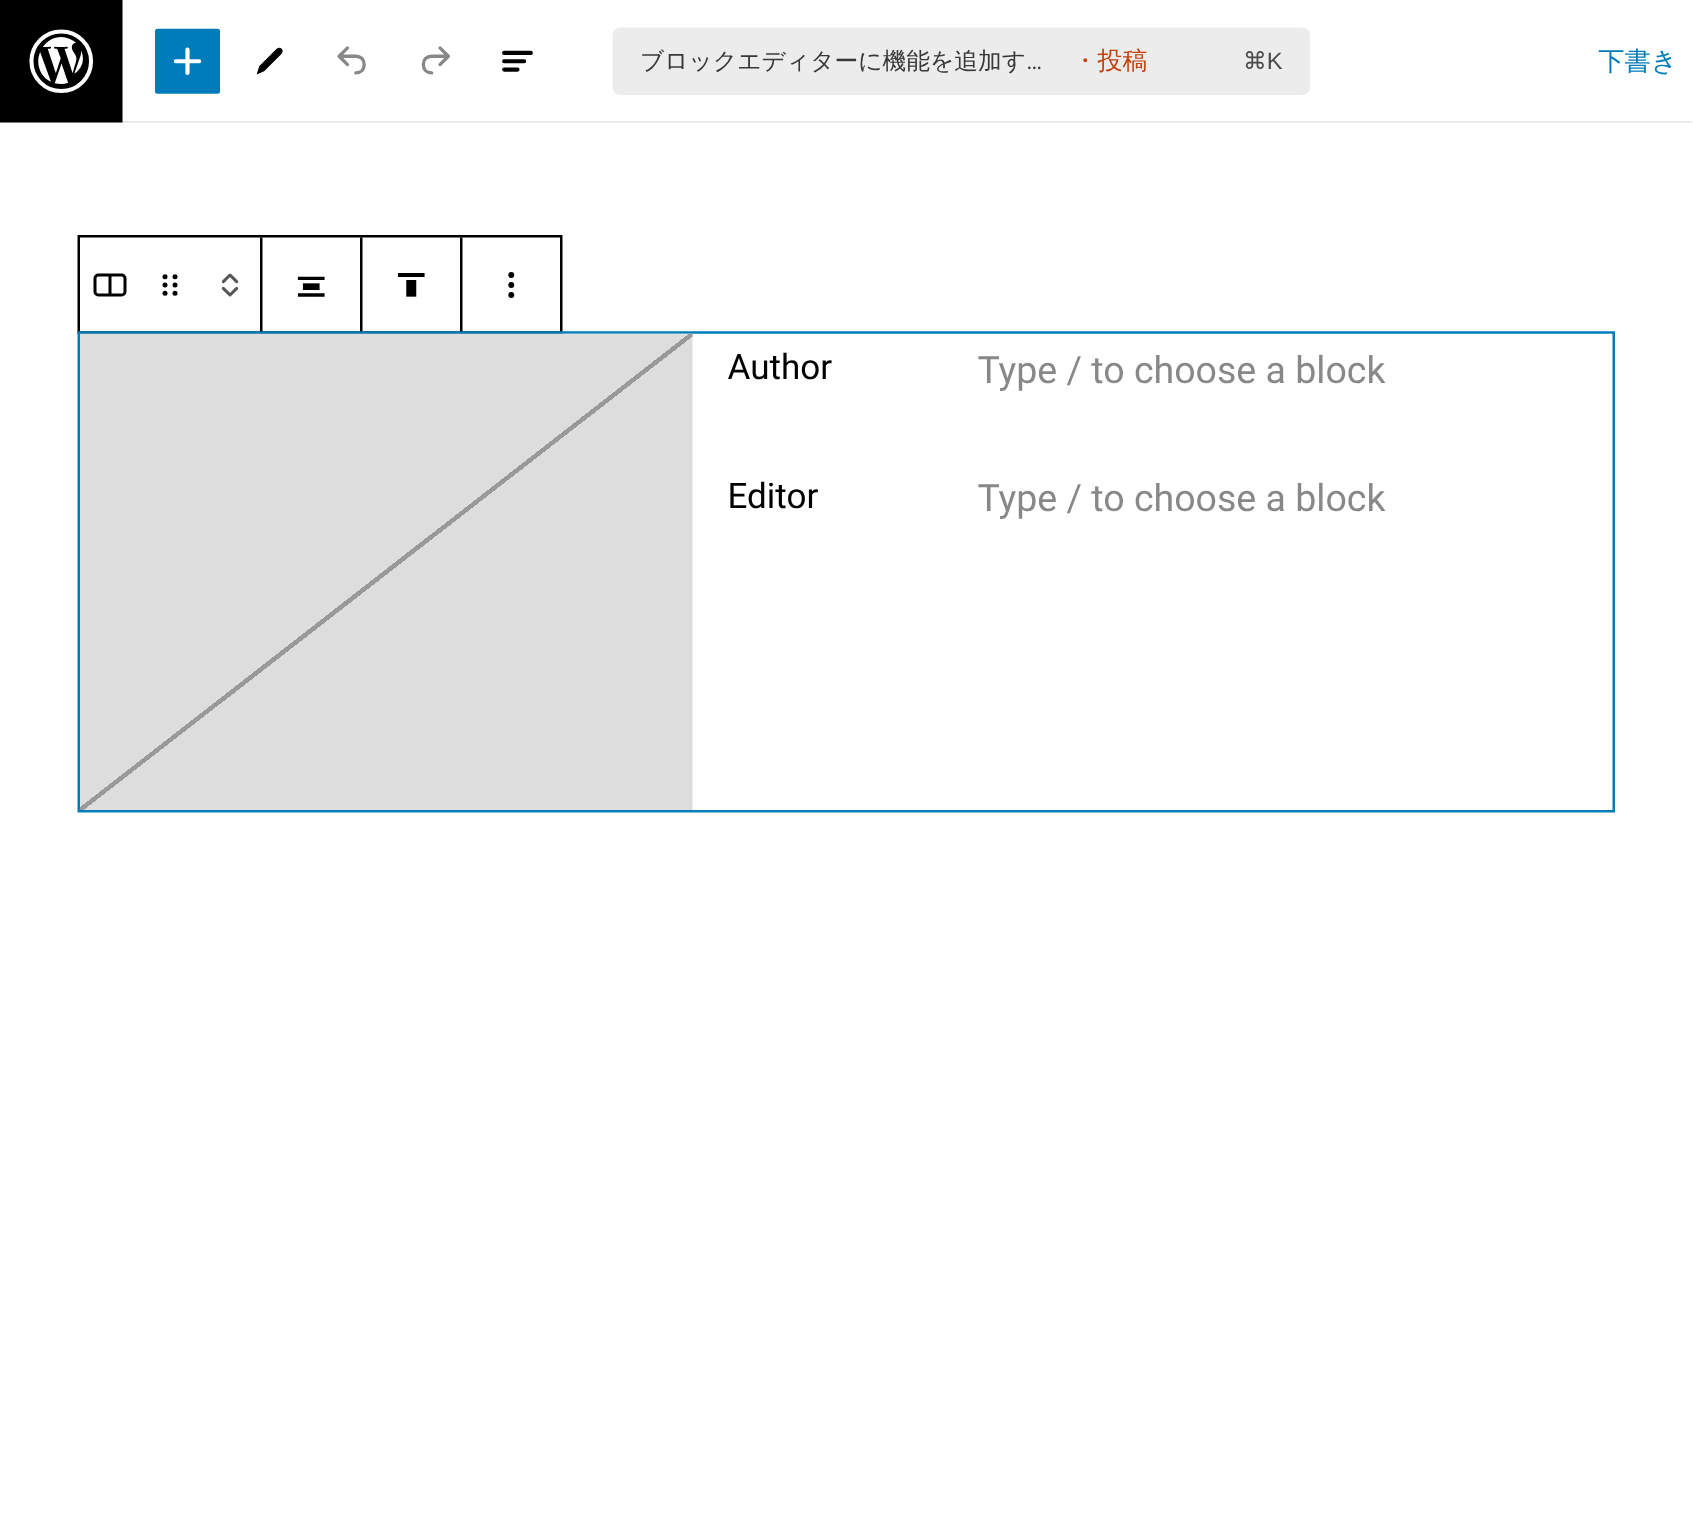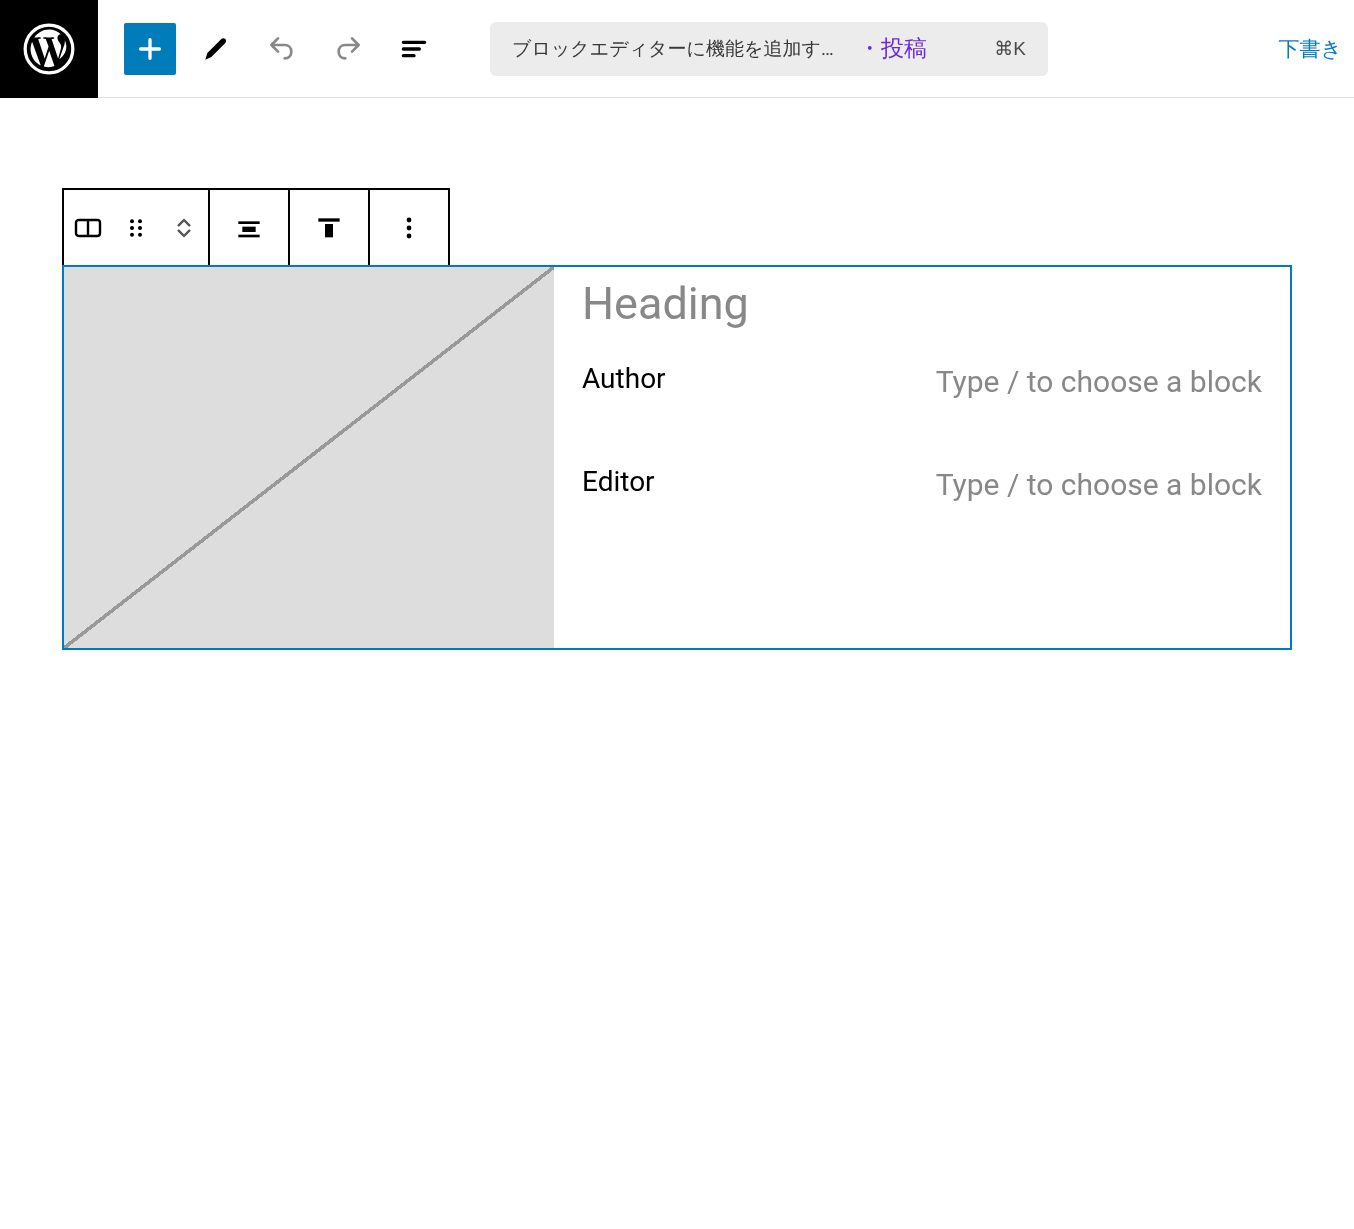--- a/index.html
+++ b/index.html
@@ -72,22 +72,22 @@
     }
     .doc-title {
       color: #383838;
       font-size: 19px;
       white-space: nowrap;
       overflow: hidden;
       text-overflow: ellipsis;
       max-width: 330px;
     }
     .doc-type {
-      color: #6d28d9;
-      font-size: 23px;
+      color: #c2410c;
+      font-size: 20px;
     }
     .doc-shortcut {
       color: #4a4a4a;
       font-size: 19px;
       margin-left: auto;
       font-family: -apple-system, BlinkMacSystemFont, sans-serif;
     }
     .toolbar-right {
       display: flex;
       align-items: center;
@@ -171,21 +171,20 @@
     }
     .row-label {
       font-size: 28px;
       color: #000;
       padding-top: 0;
     }
     .row-placeholder {
       font-size: 30px;
       color: #888;
       line-height: 1.35;
-      text-align: right;
     }
   </style>
 </head>
 <body>
 
 <div class="top-toolbar">
   <div class="wp-logo">
     <svg viewBox="0 0 24 24">
       <circle cx="12" cy="12" r="11" fill="none" stroke="#fff" stroke-width="1.5"></circle>
       <path fill="#fff" d="M3.5 12c0-1.2.3-2.4.7-3.4l4 11c-2.8-1.3-4.7-4.2-4.7-7.6zm14.2-.4c0-1.1-.4-1.9-.8-2.5-.5-.8-1-1.4-1-2.2 0-.9.6-1.7 1.5-1.7h.1C16 3.9 14.1 3 12 3c-2.8 0-5.3 1.5-6.8 3.7h.5c.9 0 2.2-.1 2.2-.1.4 0 .5.6.1.7 0 0-.5.1-1 .1l3 9 1.8-5.5-1.3-3.5c-.4 0-.9-.1-.9-.1-.4 0-.4-.7.1-.7 0 0 1.4.1 2.2.1.9 0 2.2-.1 2.2-.1.4 0 .5.6.1.7 0 0-.5.1-1 .1l3 9 .8-2.8c.4-1.1.6-2 .6-2.7zm-5.6 1.2l-2.5 7.3c.7.2 1.5.3 2.3.3.9 0 1.8-.2 2.7-.5l-.1-.1-2.4-7zm7.2-4.7v.6c0 .6-.1 1.3-.5 2.2l-2 5.7c1.9-1.1 3.2-3.2 3.2-5.6 0-1.1-.3-2.1-.7-3z"></path>
@@ -283,21 +282,20 @@
           <circle cx="12" cy="12" r="1.8" fill="#000"></circle>
           <circle cx="12" cy="18" r="1.8" fill="#000"></circle>
         </svg>
       </div>
     </div>
   </div>
 
   <div class="selected-block">
     <div class="image-placeholder"></div>
     <div class="block-right">
-      <div class="block-heading">Heading</div>
       <div class="block-row">
         <div class="row-label">Author</div>
         <div class="row-placeholder">Type / to choose a block</div>
       </div>
       <div class="block-row">
         <div class="row-label">Editor</div>
         <div class="row-placeholder">Type / to choose a block</div>
       </div>
     </div>
   </div>

